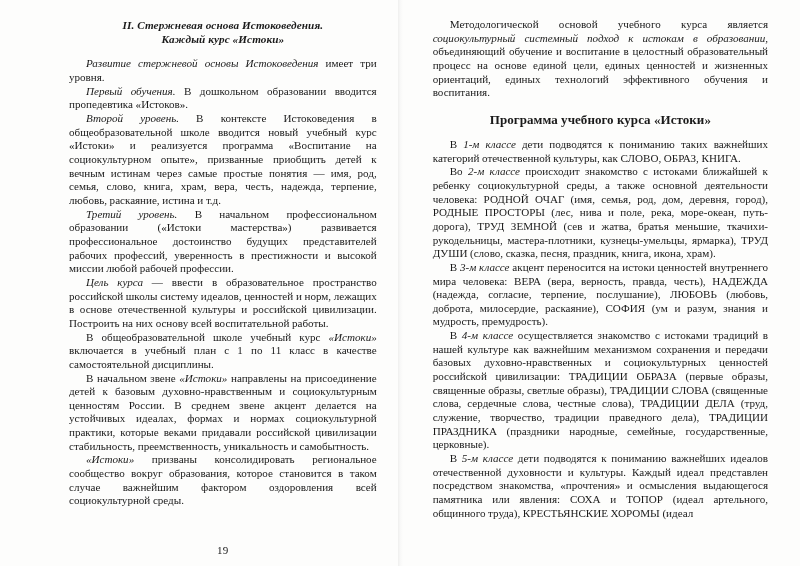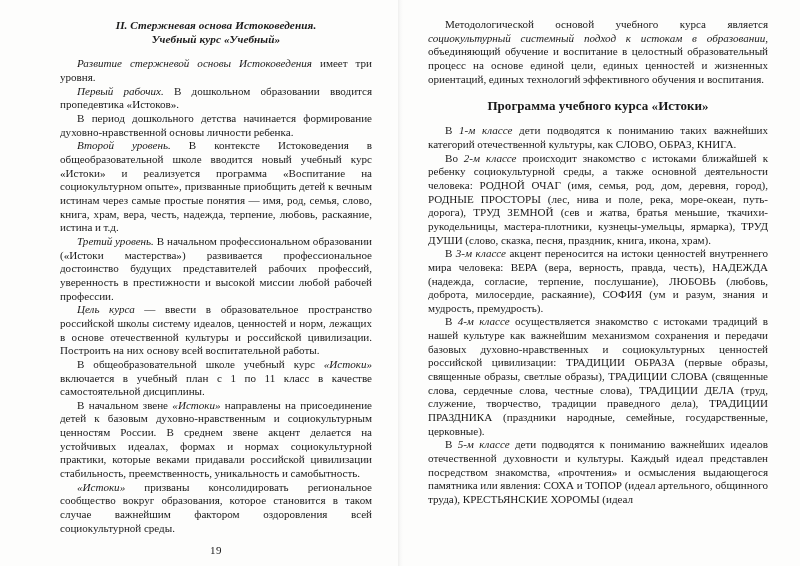--- a/index.html
+++ b/index.html
@@ -23,20 +23,21 @@
     display: flex;
   }
   .page-half {
     box-sizing: border-box;
     position: relative;
     height: 566px;
   }
   .page-half.left {
     width: 400px;
     padding: 18px 28px 16px 60px;
+    margin-left: 9px;
   }
   .page-half.right {
     width: 400px;
     padding: 18px 32px 6px 28px;
   }
   .gutter-shadow {
     position: absolute;
     left: 398px;
     top: 0;
     width: 5px;
@@ -92,28 +93,27 @@
 </style>
 </head>
 <body>
 
 <div class="page">
 
   <div class="page-half left">
 
     <h1 class="doc-heading">
       <span class="line1">II. Стержневая основа Истоковедения.</span>
-      <span class="line2">Учебный курс «Учебный»</span>
+      <span class="line2">Каждый курс «Истоки»</span>
     </h1>
 
     <p class="para"><span class="em">Развитие стержневой основы Истоковедения</span><span> имеет три уровня.</span></p>
 
-    <p class="para"><span class="em">Первый рабочих.</span><span> В дошкольном образовании вводится пропедевтика «Истоков».</span></p>
+    <p class="para"><span class="em">Первый обучения.</span><span> В дошкольном образовании вводится пропедевтика «Истоков».</span></p>
 
-    <p class="para"><span>В период дошкольного детства начинается формирование духовно-нравственной основы личности ребенка.</span></p>
 
     <p class="para"><span class="em">Второй уровень.</span><span> В контексте Истоковедения в общеобразовательной школе вводится новый учебный курс «Истоки» и реализуется программа «Воспитание на социокультурном опыте», призванные приобщить детей к вечным истинам через самые простые понятия — имя, род, семья, слово, книга, храм, вера, честь, надежда, терпение, любовь, раскаяние, истина и т.д.</span></p>
 
     <p class="para"><span class="em">Третий уровень.</span><span> В начальном профессиональном образовании («Истоки мастерства») развивается профессиональное достоинство будущих представителей рабочих профессий, уверенность в престижности и высокой миссии любой рабочей профессии.</span></p>
 
 
     <p class="para"><span class="em">Цель курса</span><span> — ввести в образовательное пространство российской школы систему идеалов, ценностей и норм, лежащих в основе отечественной культуры и российской цивилизации. Построить на них основу всей воспитательной работы.</span></p>
 
     <p class="para"><span>В общеобразовательной школе учебный курс </span><span class="em">«Истоки»</span><span> включается в учебный план с 1 по 11 класс в качестве самостоятельной дисциплины.</span></p>
 

